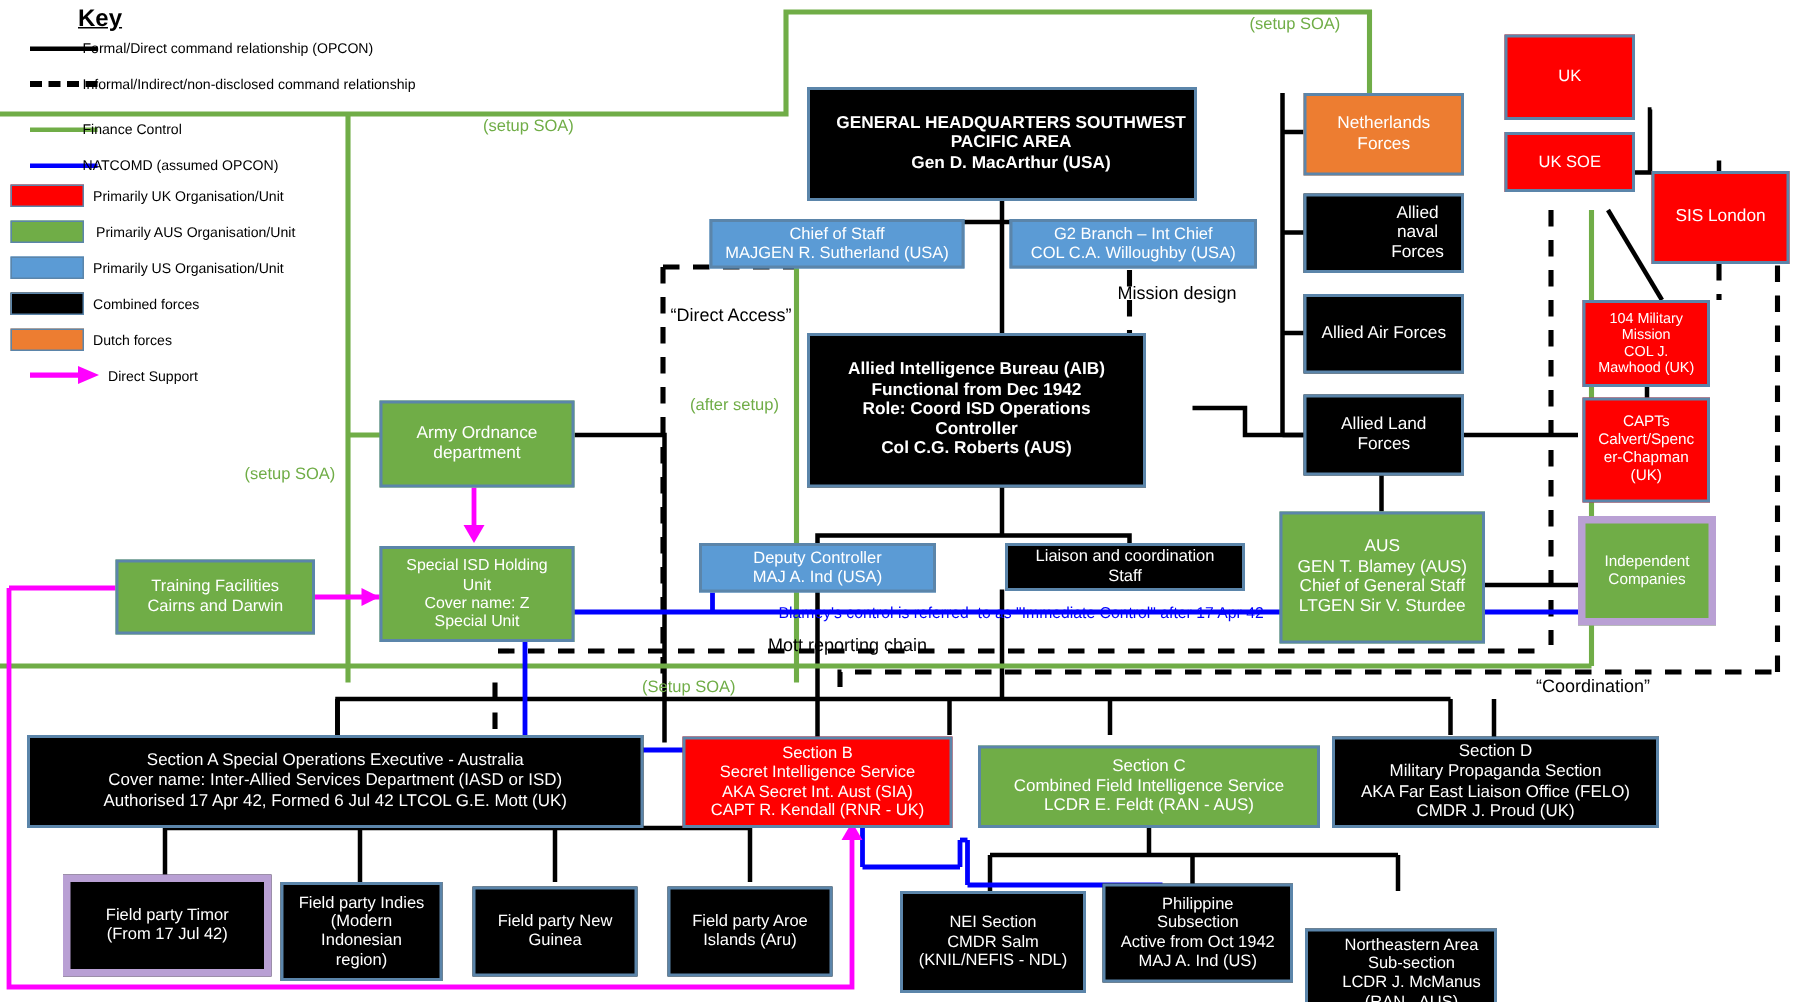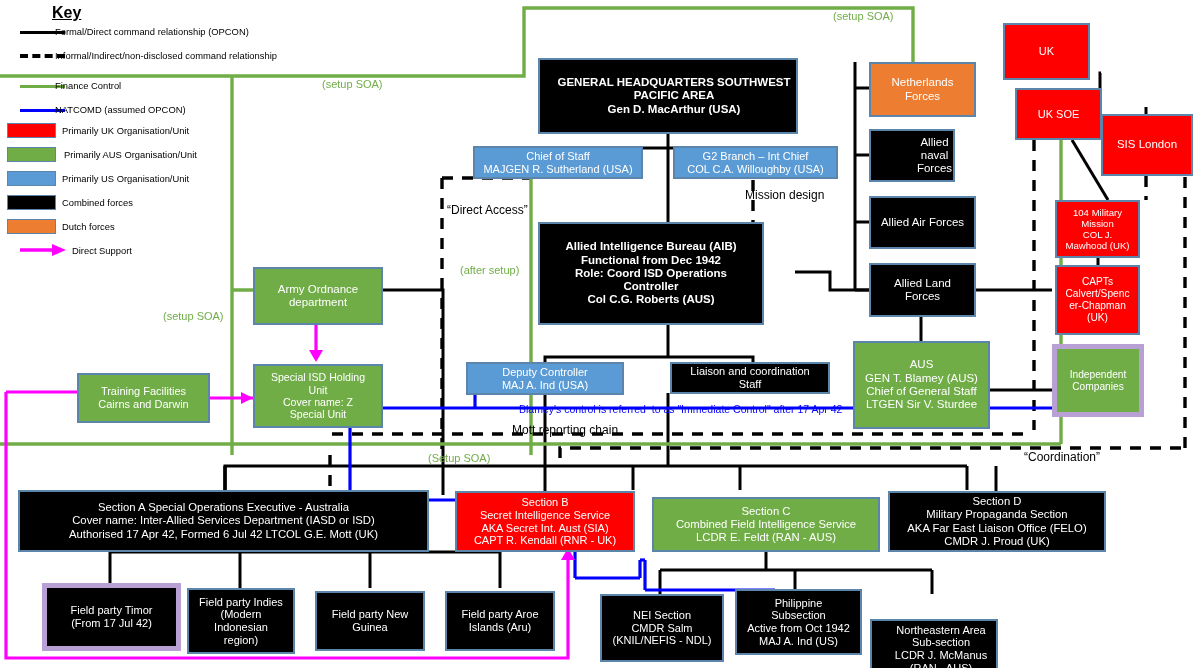--- a/index.html
+++ b/index.html
@@ -230,21 +230,21 @@
   <div class="box blk" style="left:670px;top:362px;width:160px;height:32px;font-size:11px;">
     <span>Liaison and coordination
 Staff</span>
     </div>
 
   <div class="box org" style="left:869px;top:62px;width:107px;height:55px;font-size:11.5px;">
     <span>Netherlands
 Forces</span>
     </div>
 
-  <div class="box blk" style="left:869px;top:129px;width:86px;height:53px;font-size:11.5px;padding-left:48px;">
+  <div class="box blk" style="left:869px;top:129px;width:107px;height:53px;font-size:11.5px;padding-left:48px;">
     <span>Allied naval
 Forces</span>
     </div>
 
   <div class="box blk" style="left:869px;top:196px;width:107px;height:53px;font-size:11.5px;">
     <span>Allied Air Forces</span>
     </div>
 
   <div class="box blk" style="left:869px;top:263px;width:107px;height:54px;font-size:11.5px;">
     <span>Allied Land
@@ -255,21 +255,21 @@
     <span>AUS
 GEN T. Blamey (AUS)
 Chief of General Staff
 LTGEN Sir V. Sturdee</span>
     </div>
 
   <div class="box red" style="left:1003px;top:23px;width:87px;height:57px;font-size:11px;">
     <span>UK</span>
     </div>
 
-  <div class="box red" style="left:1003px;top:88px;width:87px;height:52px;font-size:11px;margin-left:12px;">
+  <div class="box red" style="left:1003px;top:88px;width:87px;height:40px;font-size:11px;">
     <span>UK SOE</span>
     </div>
 
 
   <div class="box red" style="left:1101px;top:114px;width:92px;height:62px;font-size:11.5px;">
     <span>SIS London</span>
     </div>
 
   <div class="box red" style="left:1055px;top:200px;width:85px;height:58px;font-size:9.6px;">
     <span>104 Military

